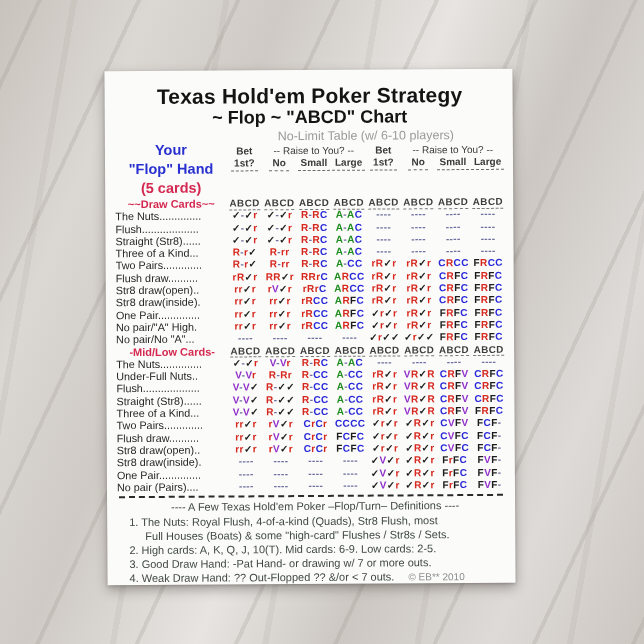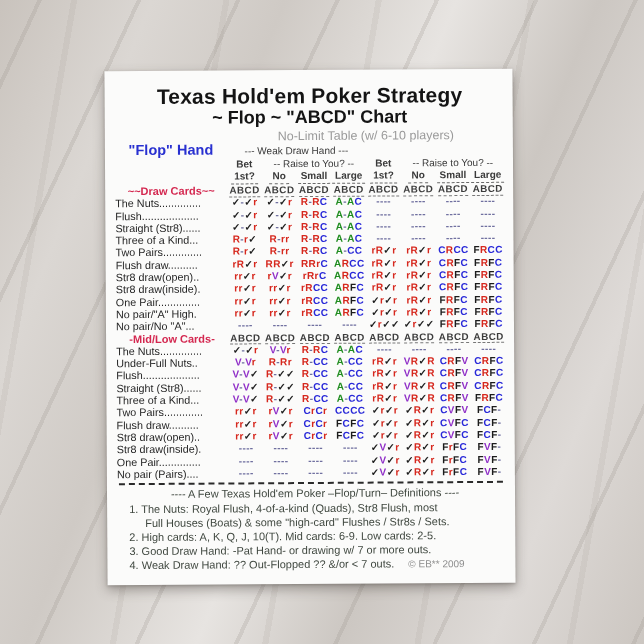--- a/index.html
+++ b/index.html
@@ -54,26 +54,27 @@
 <div class="viewport">
   <div class="veins"></div>
 
   <div class="card">
     <div class="card-inner">
       <div class="title">Texas Hold'em Poker Strategy</div>
       <div class="subtitle">~ Flop ~ "ABCD" Chart</div>
 
       <div class="head-flex">
         <div class="hand-block">
+          <div class="hand-line blue">Your</div>
           <div class="hand-line blue">"Flop" Hand</div>
+          <div class="hand-line red">(5 cards)</div>
         </div>
         <div class="right-head">
           <div class="nolimit">No-Limit Table (w/ 6-10 players)</div>
           <div class="hline draw">
-            <span>--- Weak Draw Hand ---</span>
           </div>
           <div class="hline bet">
             <span class="b">Bet</span>
             <span class="r">-- Raise to You? --</span>
             <span class="b">Bet</span>
             <span class="r">-- Raise to You? --</span>
           </div>
           <div class="hline cols">
             <span>1st?</span>
             <span>No</span>
@@ -356,18 +357,18 @@
 
       <div class="sep"></div>
 
       <div class="footer">
         <div class="f-head">---- A Few Texas Hold'em Poker –Flop/Turn– Definitions ----</div>
         <div class="f-line">1. The Nuts: Royal Flush, 4-of-a-kind (Quads), Str8 Flush, most</div>
         <div class="f-line indent">Full Houses (Boats) &amp; some "high-card" Flushes / Str8s / Sets.</div>
         <div class="f-line">2. High cards: A, K, Q, J, 10(T).  Mid cards: 6-9.  Low cards: 2-5.</div>
         <div class="f-line">3. Good Draw Hand: -Pat Hand- or drawing w/ 7 or more outs.</div>
         <div class="f-line">
-          <span>4. Weak Draw Hand: ?? Out-Flopped ?? &amp;/or &lt; 7 outs.</span><span class="copyright">© EB** 2009</span>
+          <span>4. Weak Draw Hand: ?? Out-Flopped ?? &amp;/or &lt; 7 outs.</span><span class="copyright">© EB** 2010</span>
         </div>
       </div>
     </div>
   </div>
 </div>
 
 </body></html>

